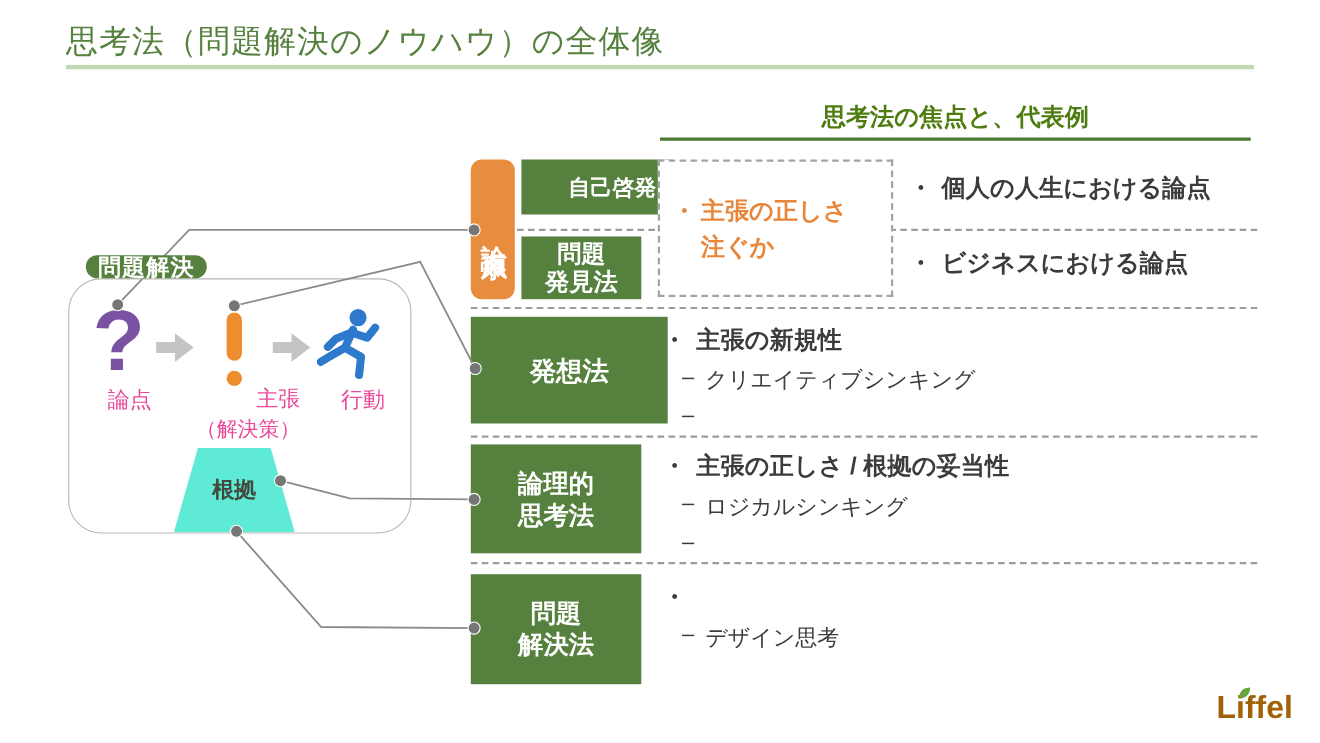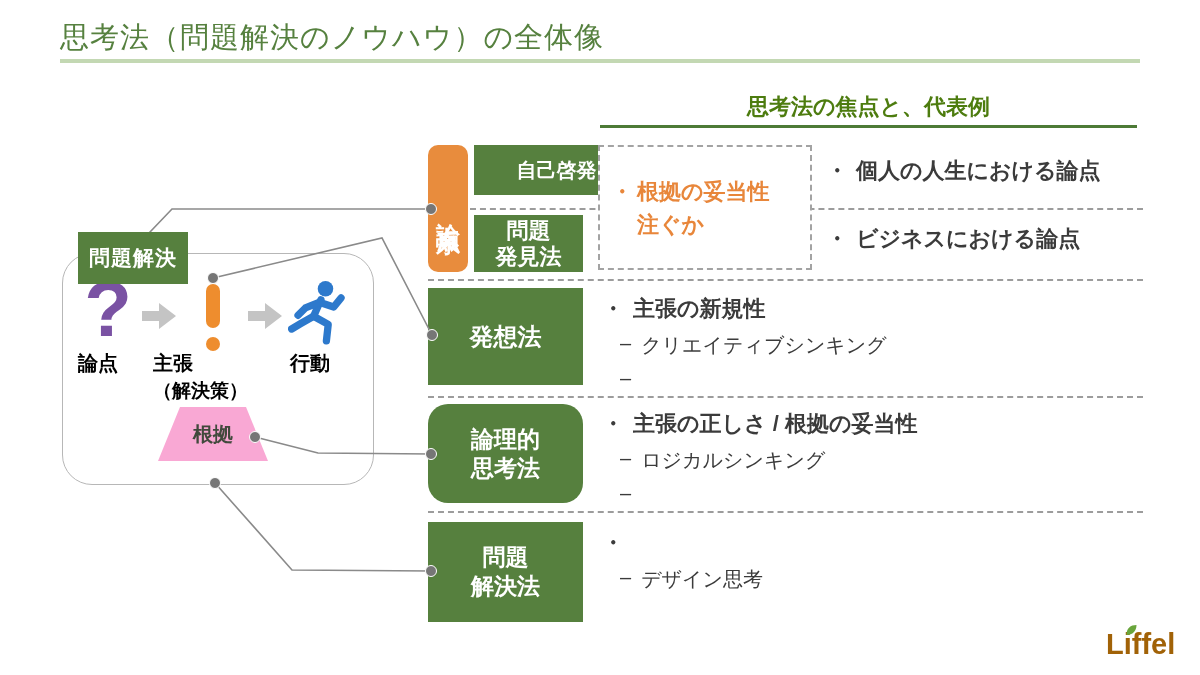--- a/index.html
+++ b/index.html
@@ -16,58 +16,58 @@
   .dsep{position:absolute;height:0;border-top:2px dashed #9c9c9c;z-index:1;}
   .sep1{left:470px;top:208px;width:673px;}
   .sep2{left:428px;top:279px;width:715px;}
   .sep3{left:428px;top:396px;width:715px;}
   .sep4{left:428px;top:511px;width:715px;}
   
   .gbox{position:absolute;background:#56803e;color:#fff;font-weight:bold;display:flex;flex-direction:column;
         align-items:center;justify-content:center;text-align:center;z-index:2;}
   .box-jikokeihatsu{left:474px;top:145px;width:109px;height:50px;font-size:20px;padding-left:28px;}
   .box-mondaihakken{left:474px;top:215px;width:109px;height:57px;font-size:22px;line-height:26px;}
-  .box-hassou{left:428px;top:288px;width:155px;height:97px;font-size:24px;font-family:Liberation Mono, monospace;}
-  .box-ronri{left:428px;top:404px;width:155px;height:99px;font-size:23px;line-height:29px;border-radius:20px;}
+  .box-hassou{left:428px;top:288px;width:179px;height:97px;font-size:24px;font-family:Liberation Mono, monospace;}
+  .box-ronri{left:428px;top:404px;width:155px;height:99px;font-size:23px;line-height:29px;}
   .box-kaiketsu{left:428px;top:522px;width:155px;height:100px;font-size:23px;line-height:29px;}
   .side-orange{position:absolute;left:428px;top:145px;width:40px;height:127px;background:#e88c3d;border-radius:10px;
         color:#fff;font-weight:bold;font-size:24px;display:flex;align-items:center;justify-content:center;
         writing-mode:vertical-rl;letter-spacing:4px;z-index:2;}
   
   .focus-box{position:absolute;left:598px;top:145px;width:214px;height:125px;border:2px dashed #a3a3a3;background:#fff;
         box-sizing:border-box;display:flex;align-items:center;z-index:2;}
   .focus-inner{padding-left:11px;font-size:22px;font-weight:bold;color:#e8863a;line-height:33px;}
   .focus-inner .l1{display:flex;gap:4px;}
   .focus-inner .l2{margin-left:26px;}
   
   .ex{position:absolute;left:826px;display:flex;gap:8px;font-size:22px;font-weight:bold;color:#3b3b3b;z-index:2;}
   .ex1{top:156px;} .ex2{top:224px;}
   .mrow{position:absolute;left:602px;z-index:2;}
   .mrow .focus-line{display:flex;gap:9px;font-size:22px;font-weight:bold;color:#3b3b3b;}
   .mrow .sub-line{display:flex;gap:10px;font-size:20px;font-weight:normal;color:#3b3b3b;margin:8px 0 0 18px;}
   .mrow2{top:294px;} .mrow3{top:409px;} .mrow4{top:528px;}
   
   .container-frame{position:absolute;left:62px;top:253px;width:310px;height:230px;border:1.5px solid #b7b7b7;
         border-radius:30px;z-index:1;background:#fff;}
-  .badge{position:absolute;left:78px;top:232px;width:110px;height:52px;background:#56803e;border-radius:0;
+  .badge{position:absolute;left:78px;top:232px;width:110px;height:21px;background:#56803e;border-radius:16px;
         color:#fff;font-size:21px;font-weight:bold;display:flex;align-items:center;justify-content:center;
         letter-spacing:1px;z-index:4;}
   .qmark{position:absolute;left:78px;top:272px;width:60px;text-align:center;font-size:78px;line-height:74px;
         font-weight:800;color:#7a52a3;z-index:2;}
   .excl-bar{position:absolute;left:206px;top:284px;width:14px;height:44px;border-radius:7px;background:#ee8d2e;z-index:2;}
   .excl-dot{position:absolute;left:206px;top:337px;width:14px;height:14px;border-radius:50%;background:#ee8d2e;z-index:2;}
   .flow-arrow{position:absolute;z-index:2;}
   .arrow1{left:140px;top:301px;} .arrow2{left:246px;top:301px;}
   .runner{position:absolute;left:288px;top:278px;z-index:2;}
-  .step-label{position:absolute;font-size:20px;font-weight:bold;color:#000000;text-align:left;z-index:2;}
+  .step-label{position:absolute;font-size:20px;font-weight:normal;color:#ec4899;text-align:right;z-index:2;}
   .lab-ronten{left:78px;top:350px;width:60px;}
   .lab-shuchou{left:153px;top:350px;width:120px;line-height:27px;}
   .lab-shuchou .small{font-size:19px;}
   .lab-koudou{left:290px;top:350px;width:60px;}
-  .trapezoid{position:absolute;left:158px;top:407px;width:110px;height:54px;background:#f9a8d4;
+  .trapezoid{position:absolute;left:158px;top:407px;width:110px;height:77px;background:#5eead4;
         clip-path:polygon(20% 0%,80% 0%,100% 100%,0% 100%);display:flex;align-items:center;justify-content:center;
         font-size:20px;font-weight:bold;color:#41493c;z-index:1;}
   
   .connectors{position:absolute;left:0;top:0;width:1200px;height:675px;z-index:3;pointer-events:none;}
   
   .logo{position:absolute;left:1106px;top:628px;font-size:29px;font-weight:bold;color:#a16207;letter-spacing:0;z-index:2;}
   .logo .leaf{position:absolute;left:19px;top:-4px;}
 </style>
 </head>
 <body>
@@ -151,21 +151,21 @@
     <div>自己啓発</div>
   </div>
   <div class="gbox box-mondaihakken">
     <div>問題</div>
     <div>発見法</div>
   </div>
   <div class="focus-box">
     <div class="focus-inner">
       <div class="l1">
         <span>・</span>
-        <span>根拠の妥当性</span>
+        <span>主張の正しさ</span>
       </div>
       <div class="l2">注ぐか</div>
     </div>
   </div>
   <div class="ex ex1">
     <span>・</span>
     <span>個人の人生における論点</span>
   </div>
   <div class="ex ex2">
     <span>・</span>

